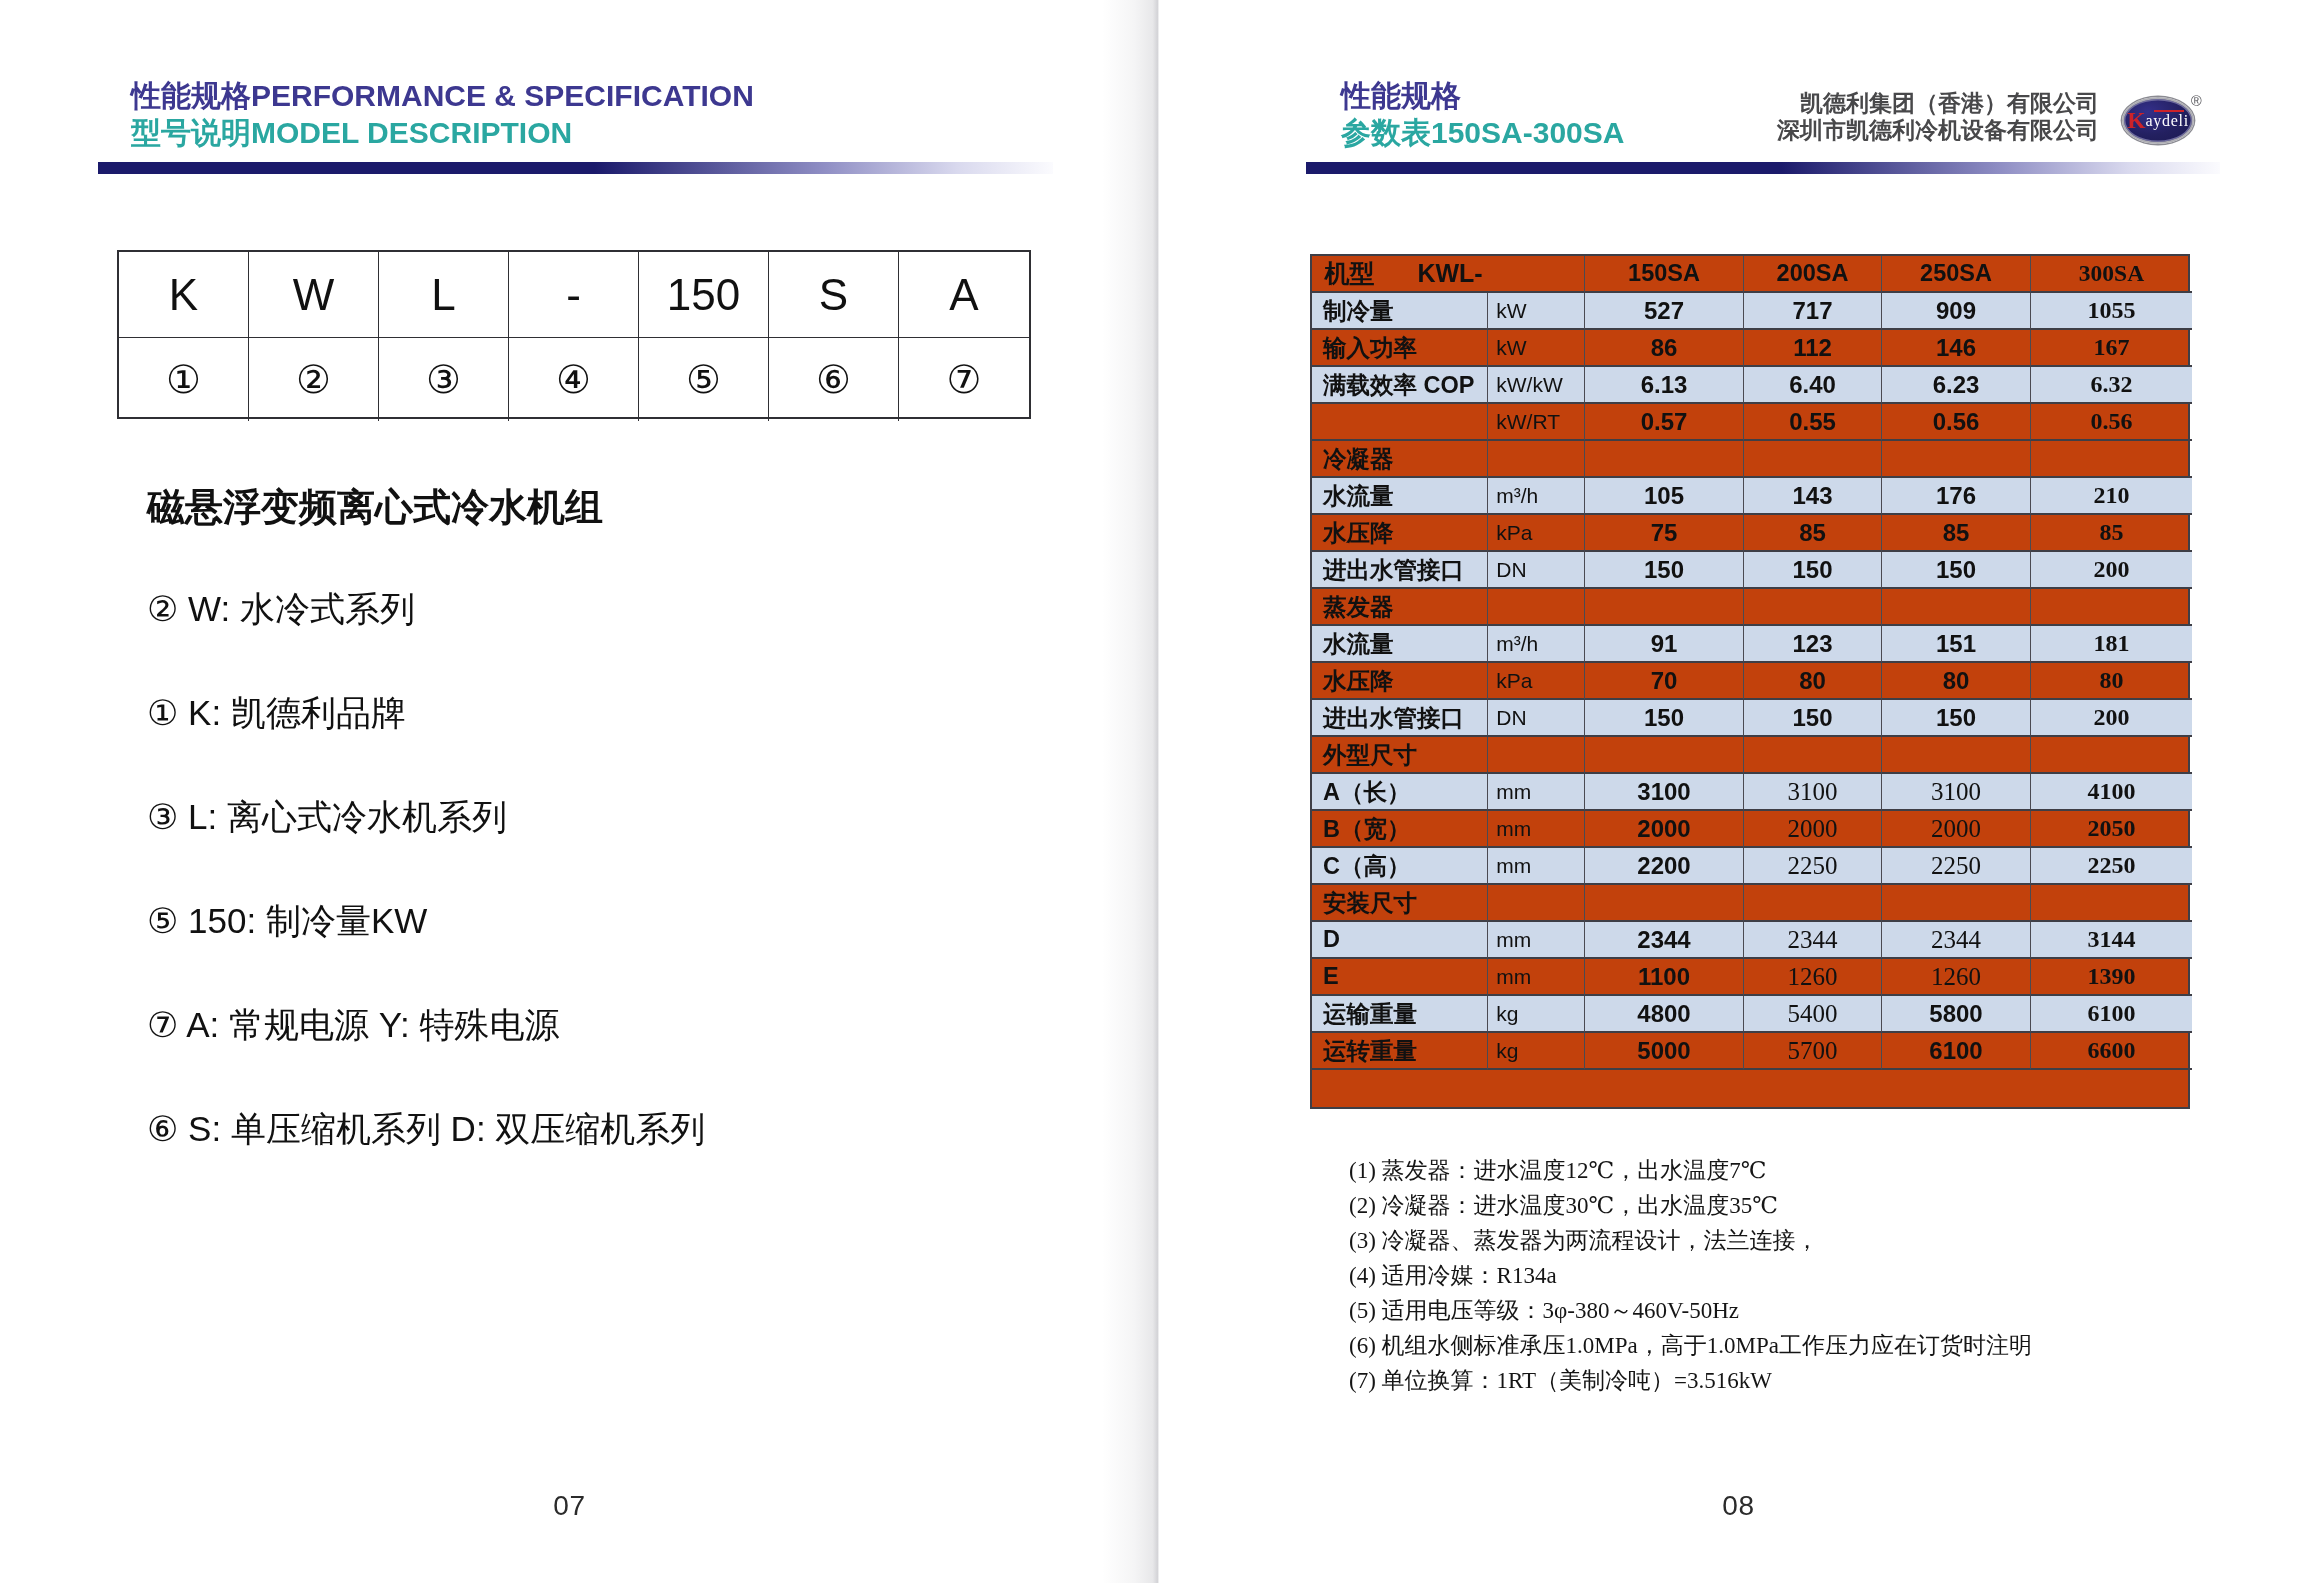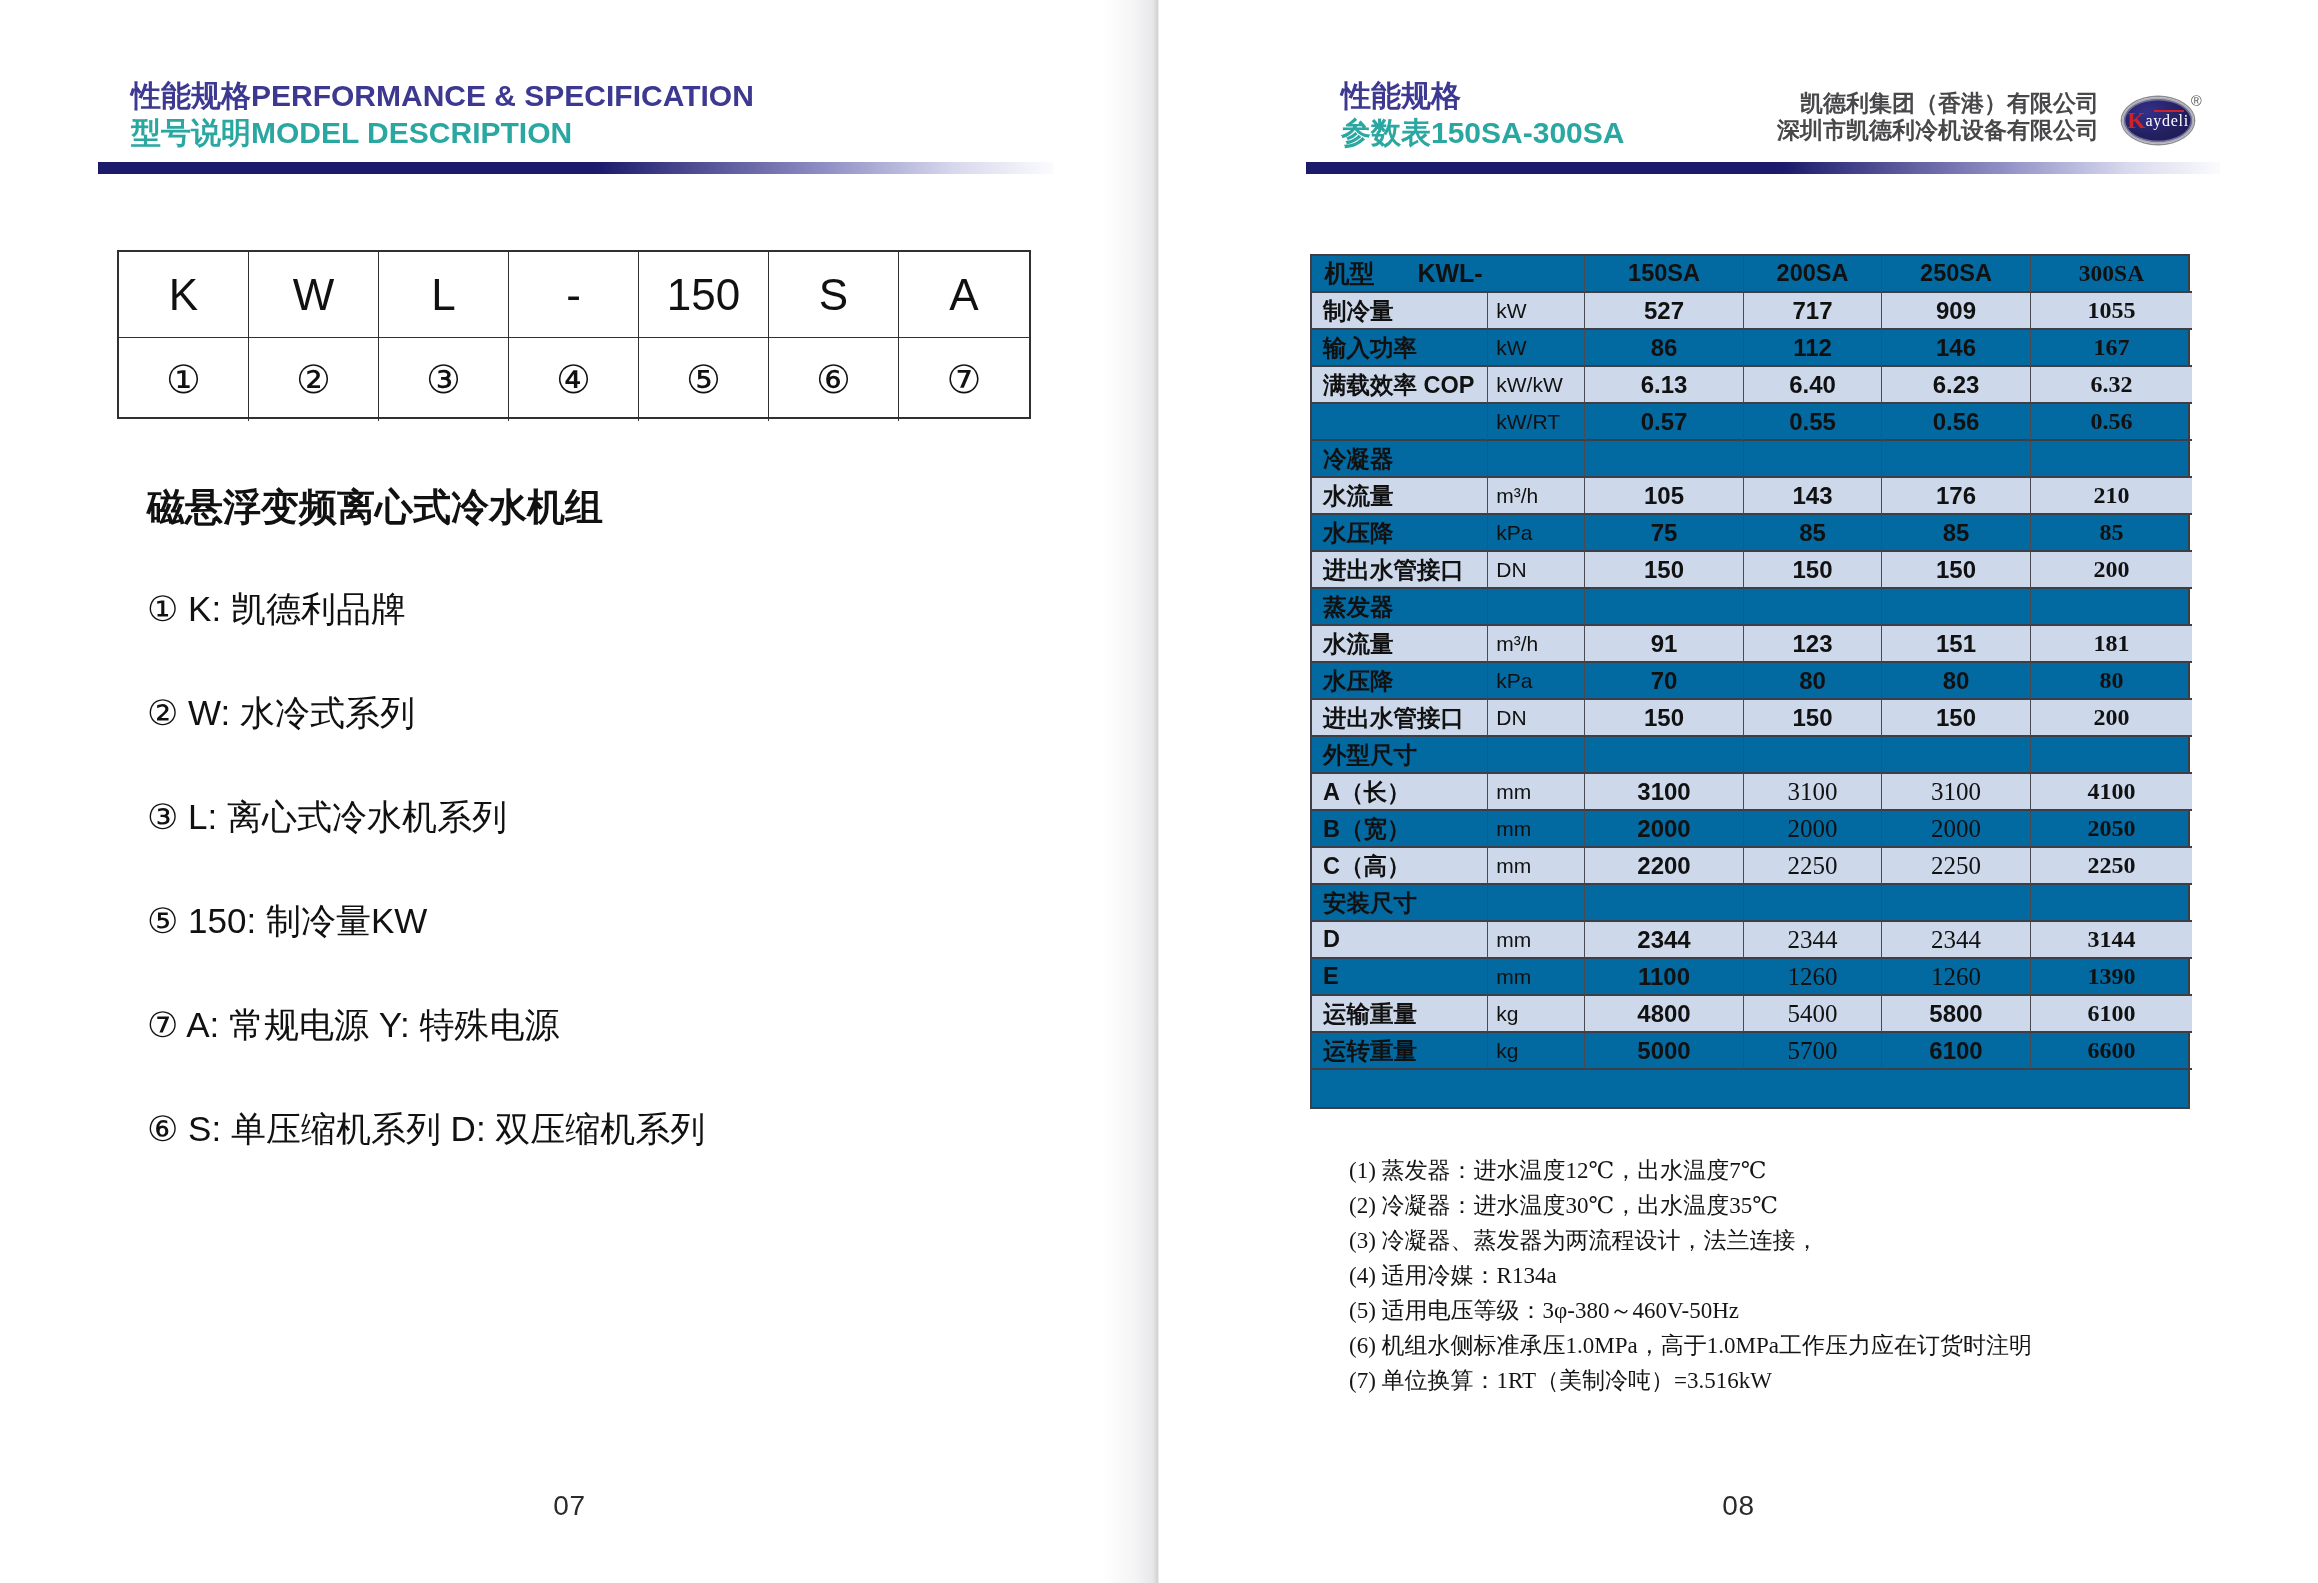--- a/index.html
+++ b/index.html
@@ -48,21 +48,21 @@
   .mt-cell.r1{border-bottom:1.4px solid #2f2f34;}
   .mt-cell.r2{font-size:39px;}
   
   .desc{position:absolute;left:147px;top:482px;width:940px;}
   .desc .title{font-size:38px;font-weight:bold;margin:0 0 53px 0;}
   .desc .item{font-size:35px;font-weight:400;margin:0 0 57px 0;}
   
   .spec-table{
     position:absolute;left:1310px;top:254px;width:880px;
     display:grid;grid-template-columns:176px 97px 159px 138px 149px 161px;
-    grid-auto-rows:37px;border:2.1px solid #3e3e46;box-sizing:border-box;background:#0369a1;
+    grid-auto-rows:37px;border:2.1px solid #3e3e46;box-sizing:border-box;background:#c2410c;
   }
   .st-cell{
     border-right:1.4px solid #4a4a52;border-bottom:2.1px solid #3e3e46;box-sizing:border-box;
     display:flex;align-items:center;font-size:23.5px;overflow:hidden;white-space:nowrap;
   }
   .st-cell.nr{border-right:0;font-family:Liberation Serif, serif;}
   .st-cell.nb{border-bottom:0;margin-top:44px;}
   .st-cell.shaded{background:#cdd9ea;}
   .st-label{padding-left:11px;font-weight:700;}
   .st-unit{padding-left:8.3px;font-size:21px;font-weight:400;}
@@ -105,22 +105,22 @@
       <div class="mt-cell r2">③</div>
       <div class="mt-cell r2">④</div>
       <div class="mt-cell r2">⑤</div>
       <div class="mt-cell r2">⑥</div>
       <div class="mt-cell r2 last">⑦</div>
     </div>
 
   <div class="desc">
     <div class="title">磁悬浮变频离心式冷水机组</div>
     <div id="desc-items">
+        <div class="item">② W: 水冷式系列</div>
         <div class="item">① K: 凯德利品牌</div>
-        <div class="item">② W: 水冷式系列</div>
         <div class="item">③ L: 离心式冷水机系列</div>
         <div class="item">⑤ 150: 制冷量KW</div>
         <div class="item">⑦ A: 常规电源  Y: 特殊电源</div>
         <div class="item">⑥ S: 单压缩机系列  D: 双压缩机系列</div>
       </div>
   </div>
 
   <div class="pagenum" style="left:535px;">07</div>
 
   <div class="hdr" style="left:1341px;top:77px;">

